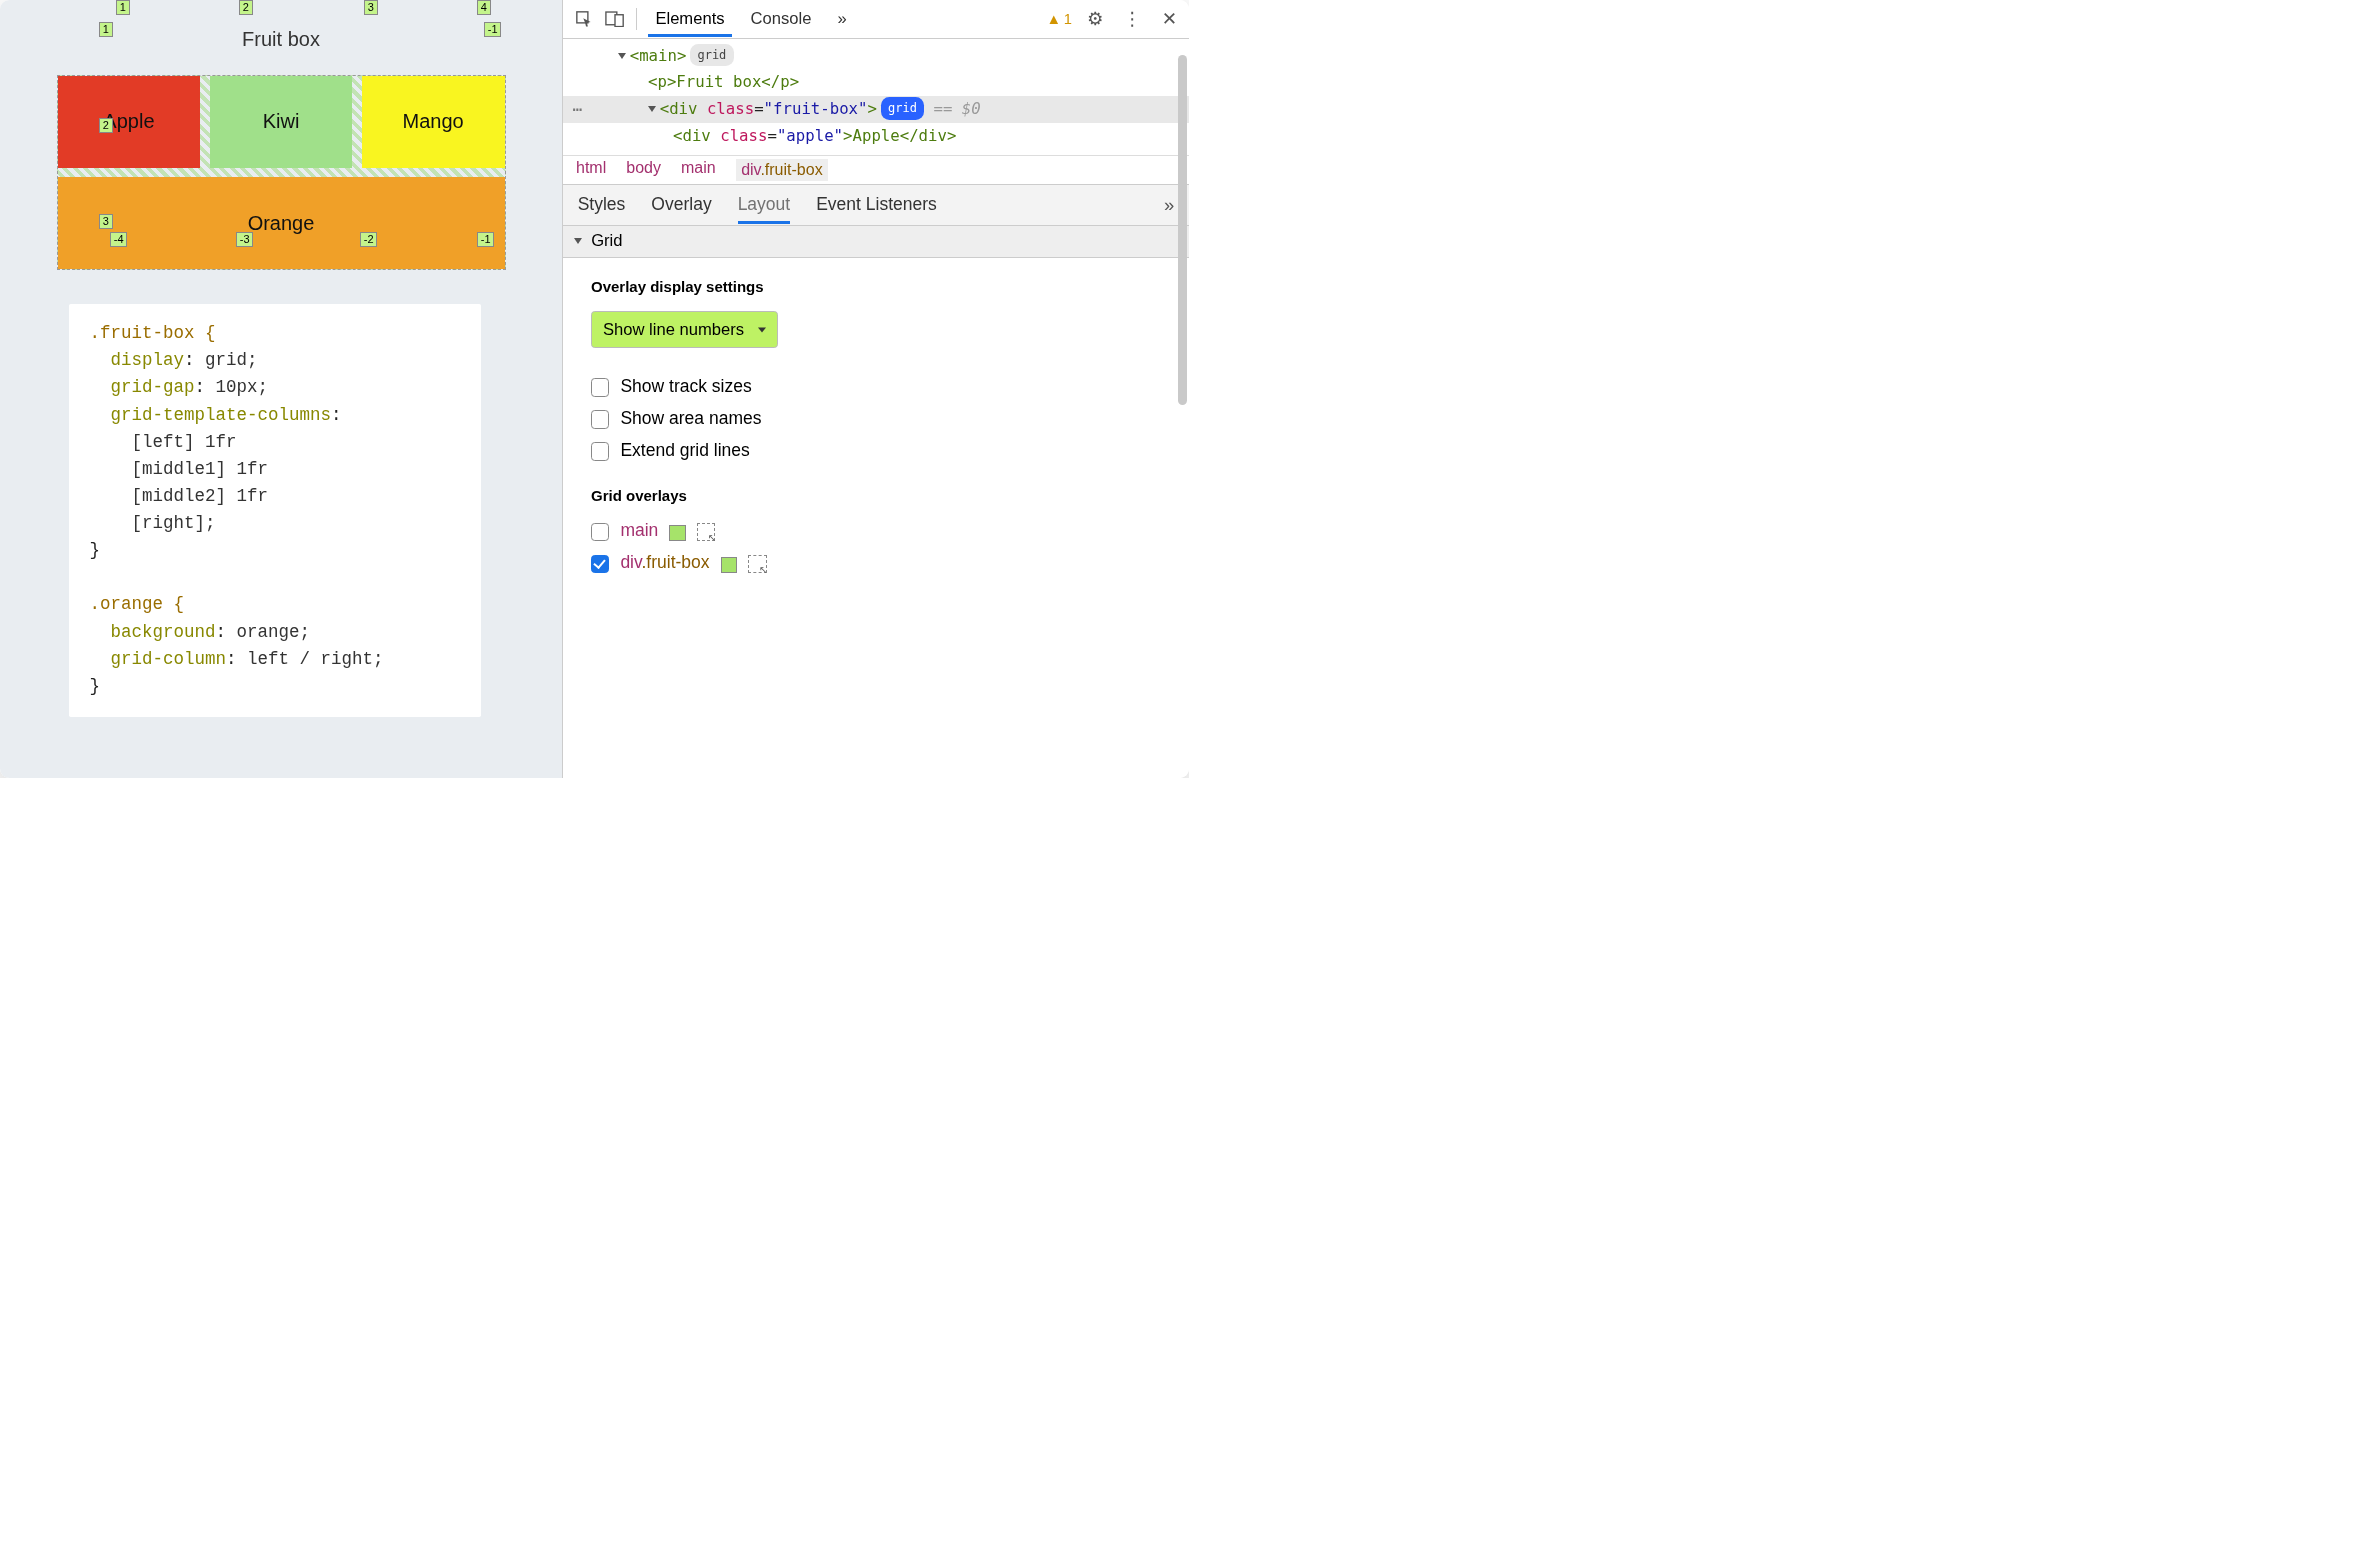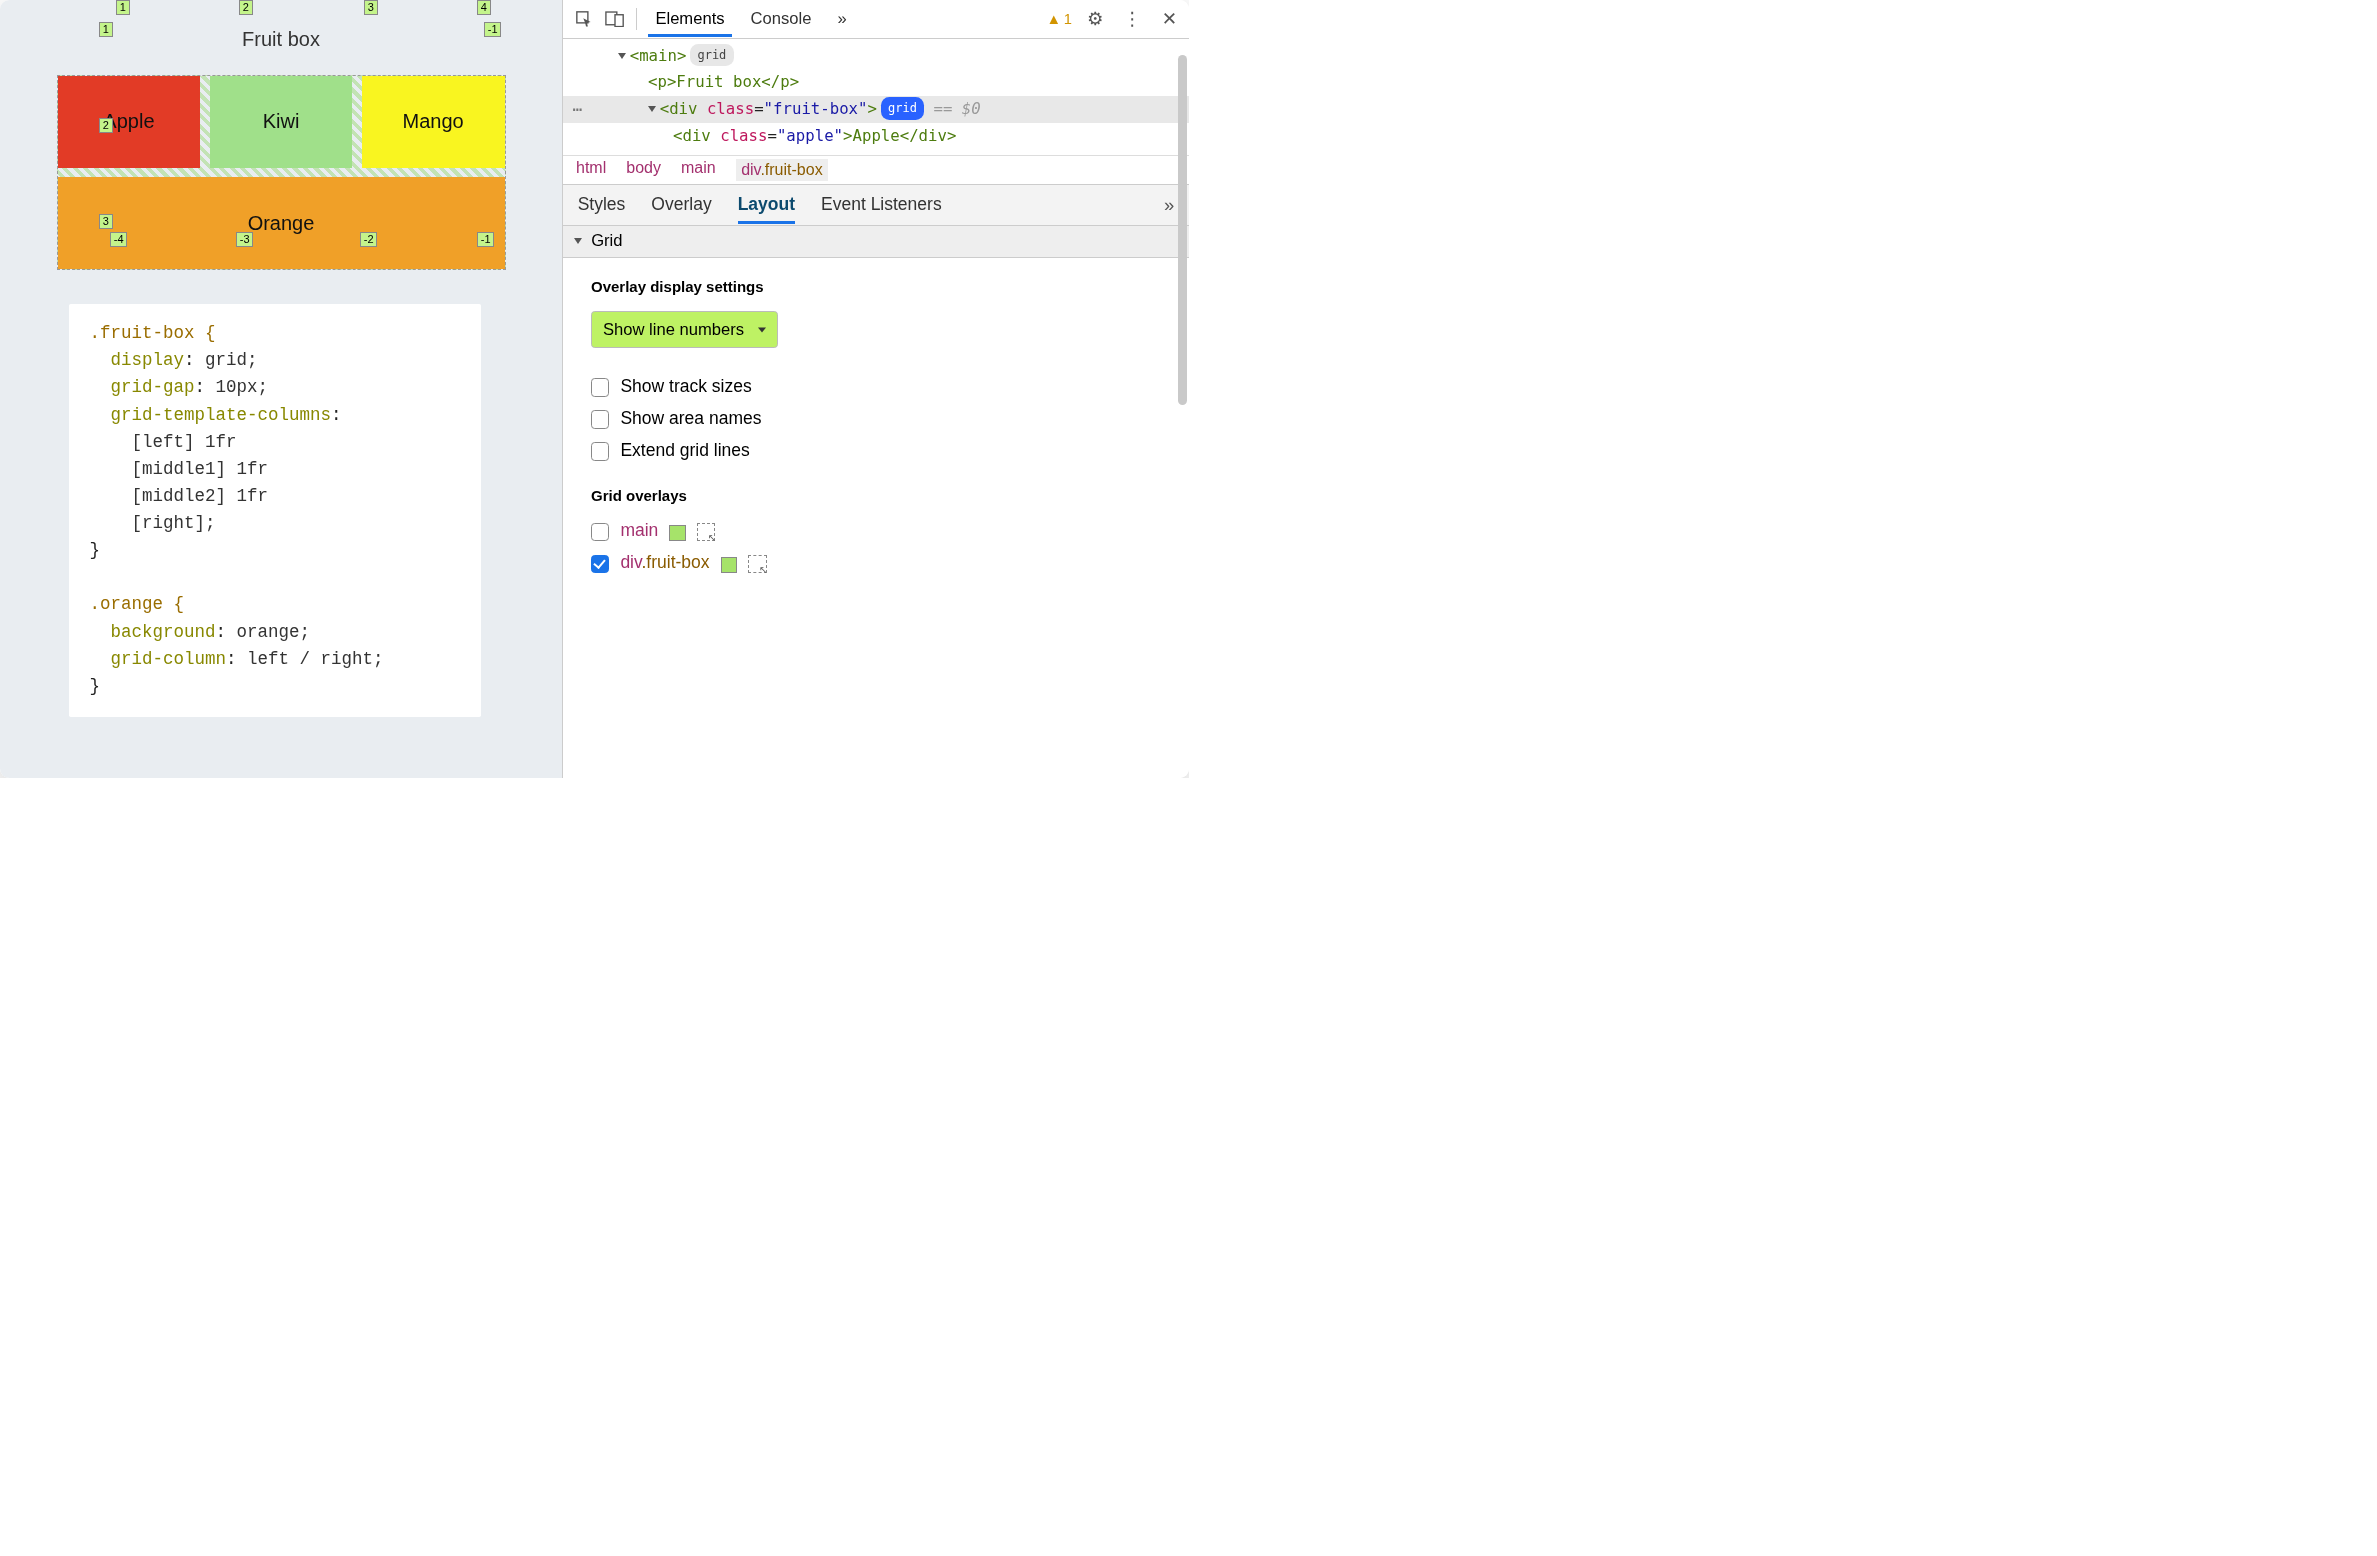--- a/index.html
+++ b/index.html
@@ -168,21 +168,21 @@
     border-top:0.9px solid #ddd; border-bottom:0.9px solid #ccc;
   }
   .crumb.active { background:#eee; padding:1.8px 5.5px; }
   .crumb .cls { color:#8a5b00;}
   
   .subtabs {
     display:flex; gap:26px; padding:0 14.7px; border-bottom:0.9px solid #ccc; height:41px; align-items:center;
     background:#f3f3f3;
     color:#333; font-size:17.5px;
   }
-  .subtab.active { color:#0c4a6e; position:relative; font-weight:700;}
+  .subtab.active { color:#737373; position:relative; font-weight:400;}
   .subtab.active::after { content:""; position:absolute; left:0; right:0; bottom:-9.2px; height:2.8px; background:#1a73e8;}
   .more { margin-left:auto; font-size:18.4px; color:#555;}
   
   .section-hdr {
     background:#eee; border-bottom:0.9px solid #ccc; padding:5.5px 11px; font-size:16.6px;
     display:flex; align-items:center; gap:5.5px;
   }
   .panel-body { padding: 20px 28px; overflow:auto; }
   .h3 { font-size:15px; font-weight:600; margin-bottom:16.6px; }
   .select {

